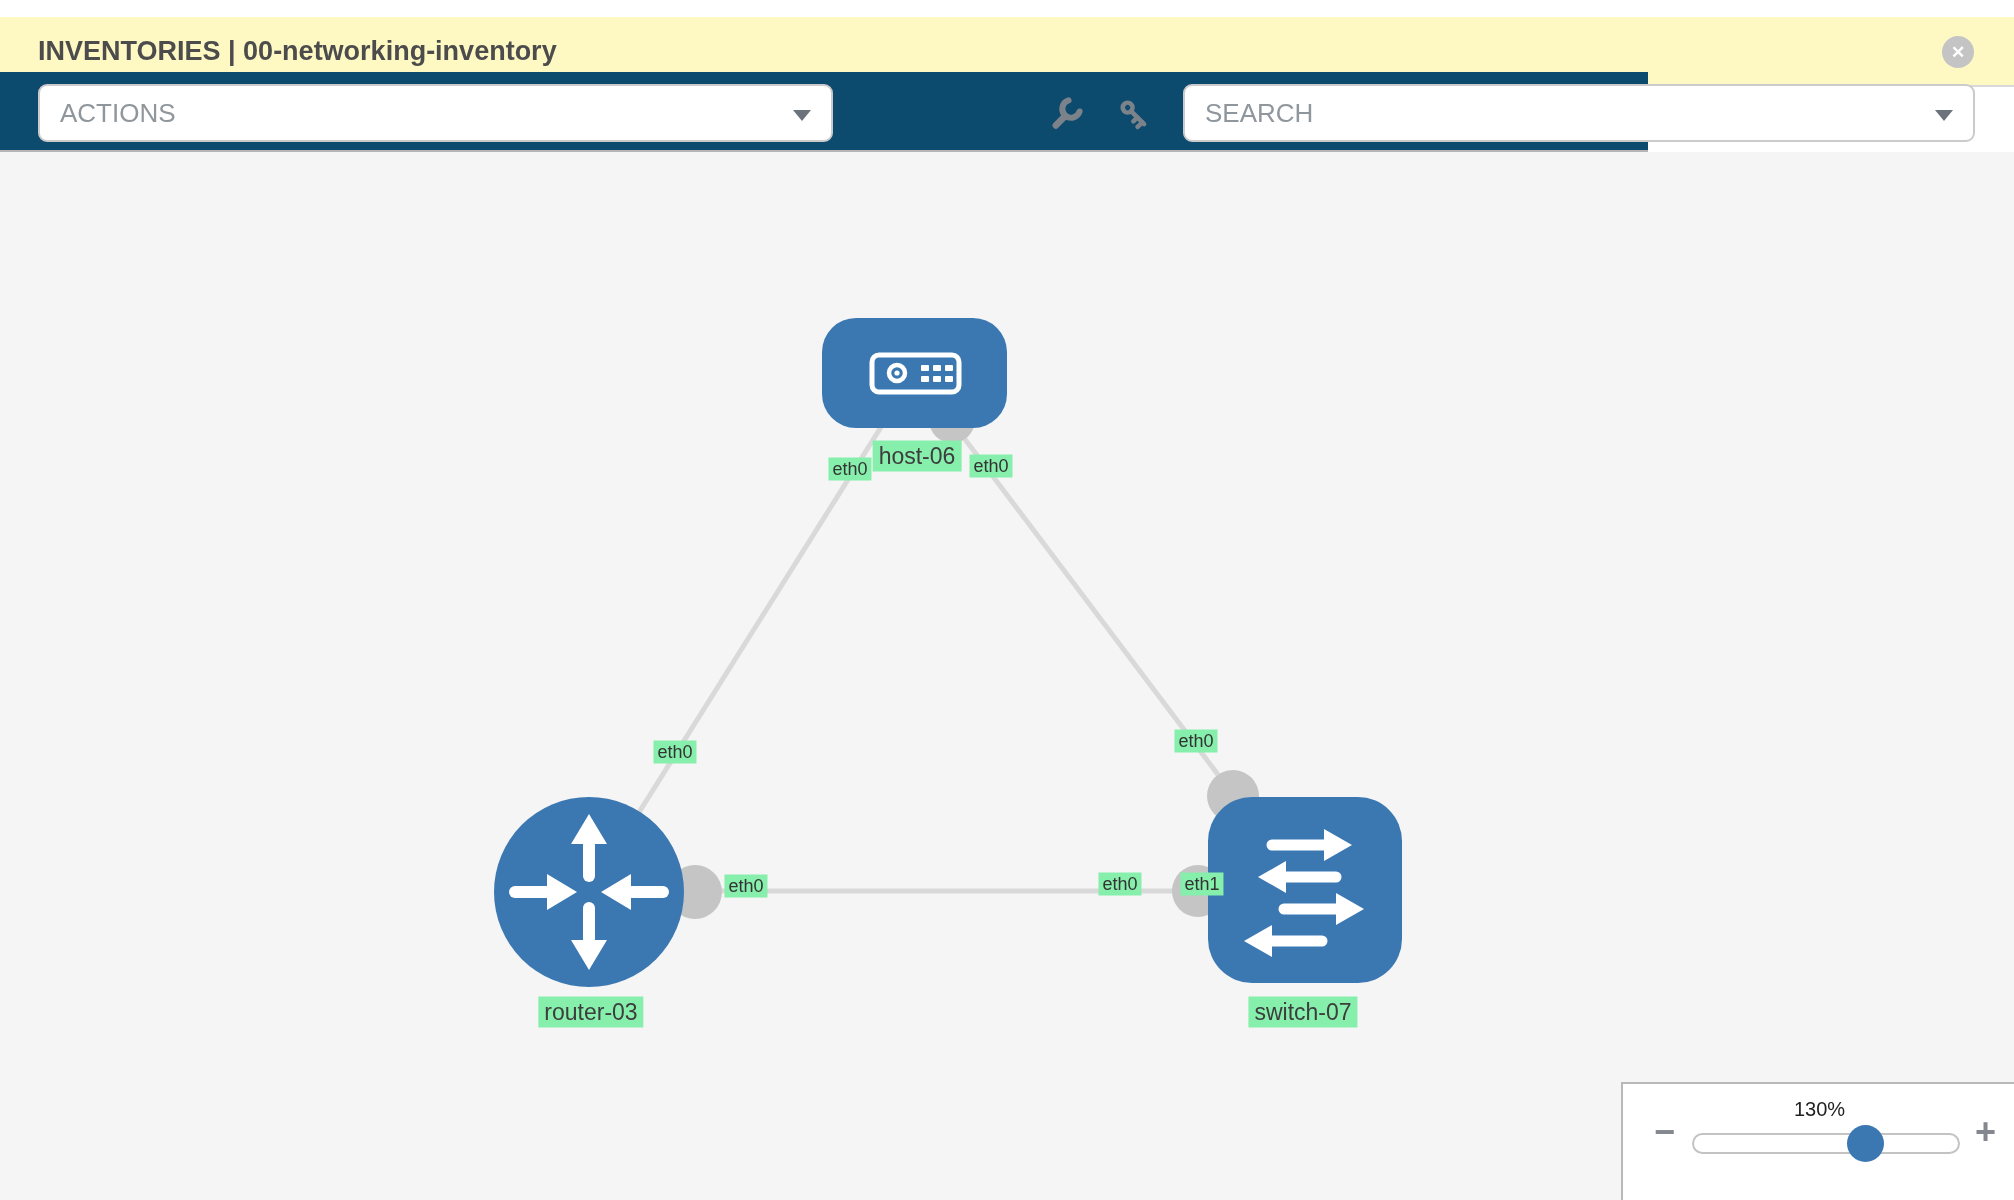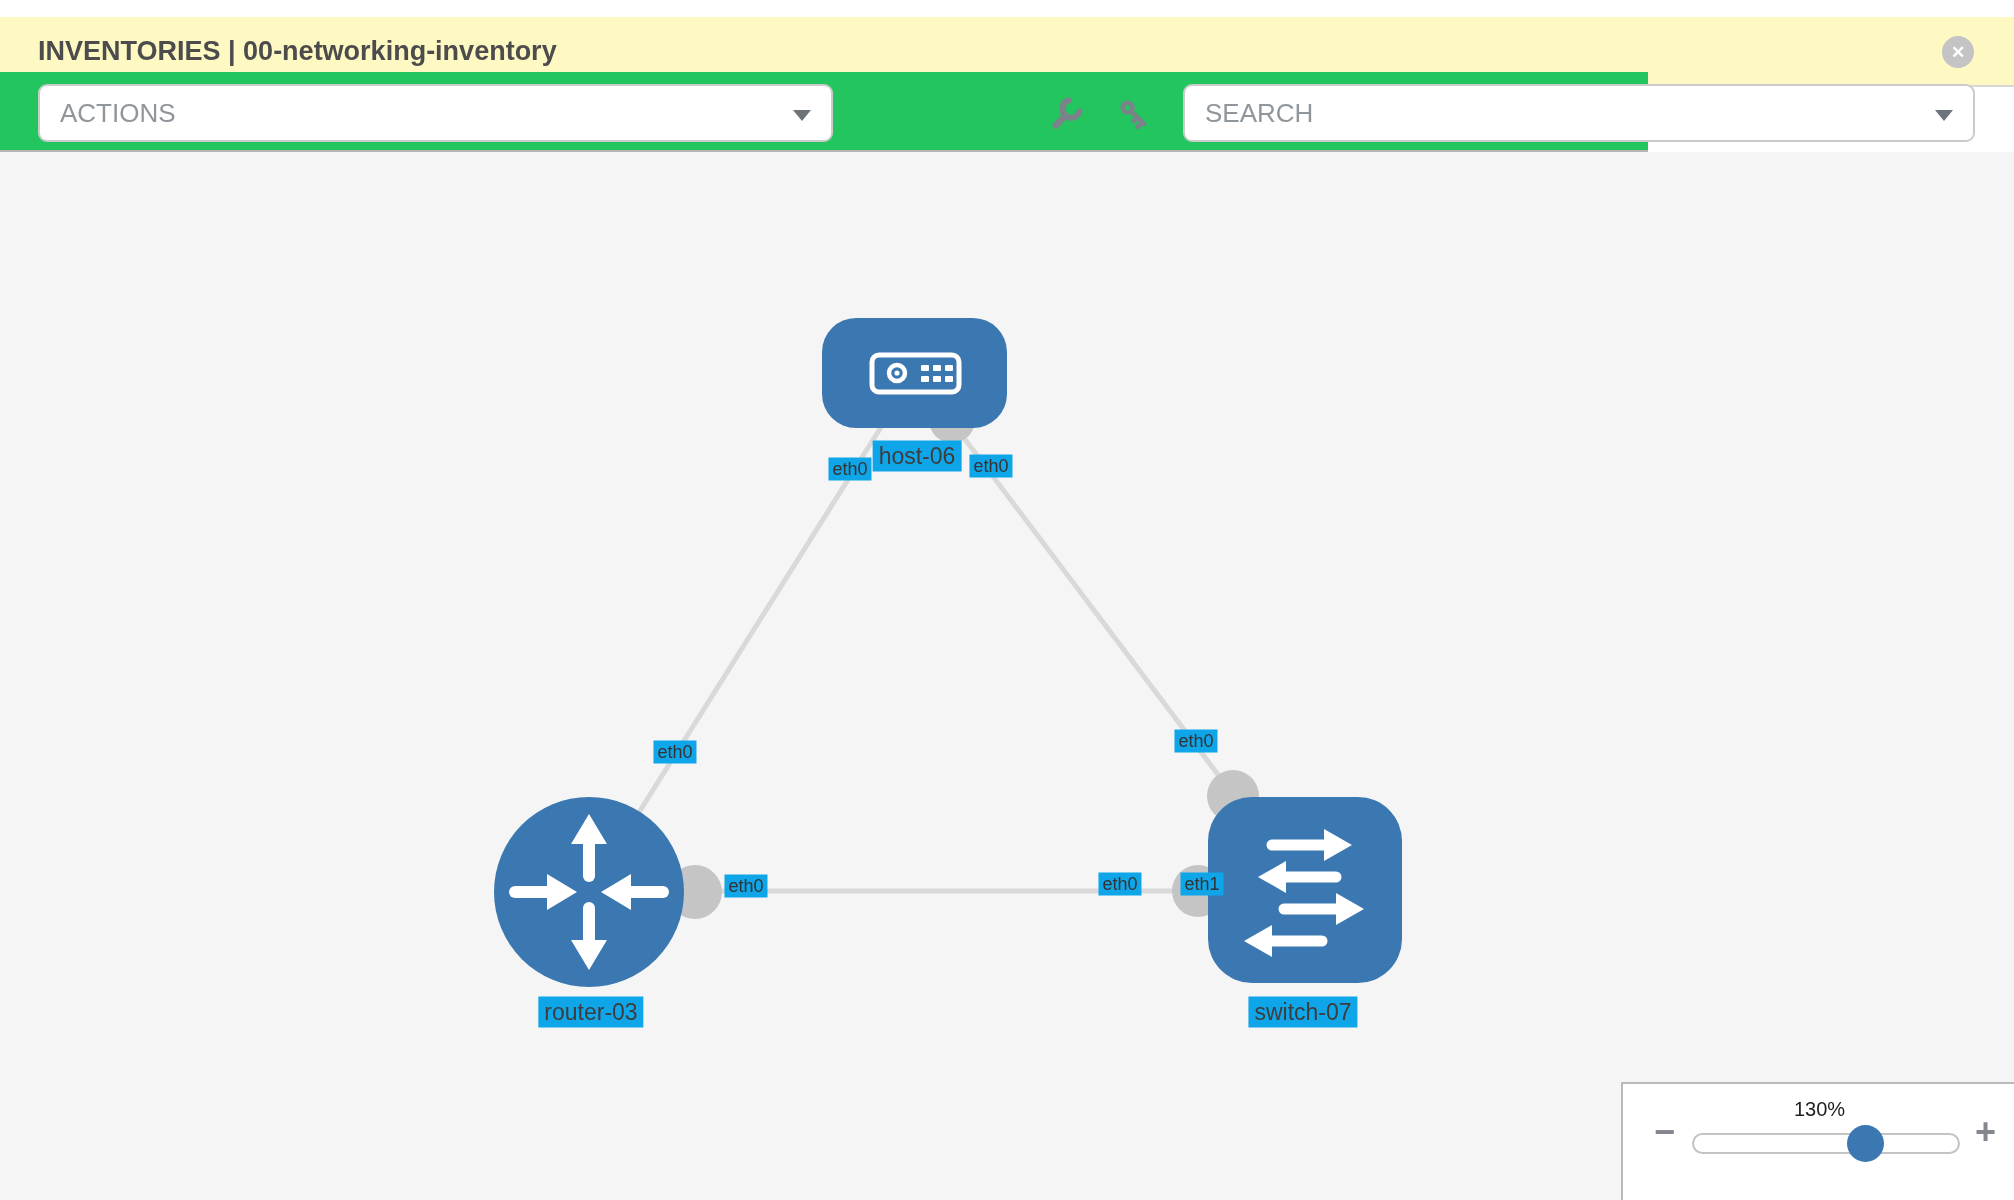--- a/index.html
+++ b/index.html
@@ -23,21 +23,21 @@
   .close-btn {
     position:absolute; right:40px; top:19px; width:32px; height:32px;
     border-radius:50%; background:#c4c4c4; color:#ffffff;
     display:flex; align-items:center; justify-content:center;
     font-size:17px; font-weight:700; cursor:pointer; line-height:1;
   }
 
   
   .toolbar {
     position:absolute; top:72px; left:0; width:1648px; height:80px;
-    background:#22c55e; border-bottom:2px solid #b6b6b6; z-index:30;
+    background:#0c4a6e; border-bottom:2px solid #b6b6b6; z-index:30;
   }
   .select-box {
     position:absolute; top:12px; height:58px; background:#ffffff;
     border:2px solid #cbcbcb; border-radius:9px;
     display:flex; align-items:center; cursor:pointer;
   }
   .select-box .sel-text {
     padding-left:20px; font-size:26px; color:#8f969c;
   }
   .chevron-down {
@@ -58,21 +58,21 @@
   
   .canvas {
     position:absolute; top:152px; left:0; width:2014px; height:1048px;
     background:#f5f5f6; z-index:1;
   }
   svg.graph { position:absolute; top:0; left:0; z-index:2; }
 
   
   .graph-label {
     position:absolute; transform:translate(-50%,-50%);
-    background:#0ea5e9; color:#3d3d3d; white-space:nowrap; z-index:10;
+    background:#86efac; color:#3d3d3d; white-space:nowrap; z-index:10;
   }
   .node-label { font-size:23px; padding:2px 6px; }
   .iface-label { font-size:18px; padding:1px 4px; color:#333333; }
 
   
   .zoom-panel {
     position:absolute; left:1621px; top:1082px; width:400px; height:125px;
     background:#ffffff; border:2px solid #b9b9b9; z-index:20;
   }
   .zoom-level {

